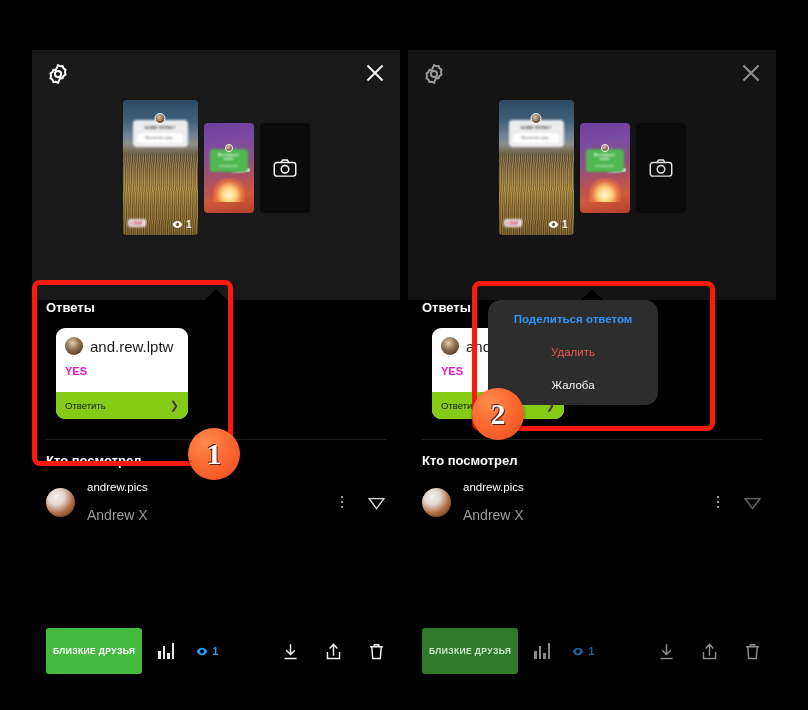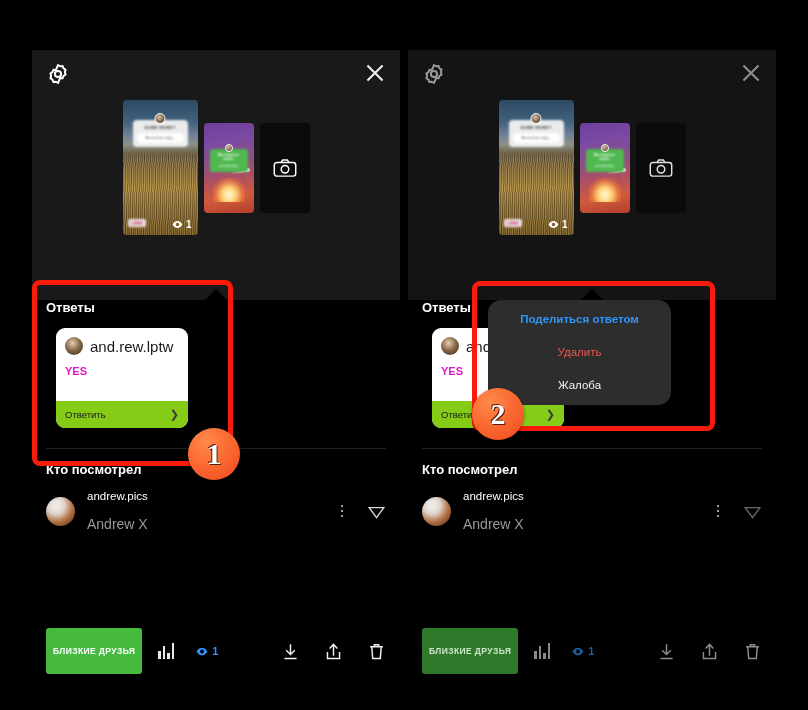--- a/index.html
+++ b/index.html
@@ -105,38 +105,38 @@
   
   .section { padding: 14px 14px 0; }
   .sec-title { color: #fff; font-size: 13px; font-weight: bold; }
 
   .reply-card { width: 132px; margin: 13px 0 0 10px; background: #fff; border-radius: 9px;
                 overflow: hidden; }
   .rc-top { padding: 9px 9px 0; display: flex; align-items: center; gap: 7px; }
   .rc-av { width: 18px; height: 18px; border-radius: 50%; flex: none;
            background: radial-gradient(circle at 42% 34%, #e6cfb4 0%, #8a6a4a 45%, #33251a 100%); }
   .rc-name { font-size: 15px; color: #1a1a1a; }
-  .rc-msg { padding: 10px 9px 24px; font-size: 11px; font-weight: bold; color: #e01ac4; }
+  .rc-msg { padding: 10px 9px 15px; font-size: 11px; font-weight: bold; color: #e01ac4; }
   .rc-foot { background: #84cc16; padding: 7px 9px; display: flex; align-items: center;
              justify-content: space-between; }
   .rc-foot span { font-size: 9.5px; color: #1a1a1a; }
   .rc-foot .chev { color: #3a3a3a; font-size: 11px; }
 
   .divider { height: 1px; background: #1f1f1f; margin: 20px 0 0; }
 
   .viewer { display: flex; align-items: center; padding: 13px 14px 0; }
   .v-av { width: 29px; height: 29px; border-radius: 50%; flex: none; overflow: hidden;
           background: radial-gradient(circle at 35% 30%, #f6f2ef 0%, #dfd5cd 30%, #b5744a 58%, #7a4526 80%, #2a1a10 100%); }
   .v-txt { margin-left: 12px; }
   .v-name { color: #fff; font-size: 11.5px; }
   .v-full { color: #9a9a9a; font-size: 14px; margin-top: 14px; }
   .v-right { margin-left: auto; display: flex; align-items: center; gap: 24px; }
   .kebab { display: flex; flex-direction: column; gap: 2.5px; }
   .kebab i { width: 2.5px; height: 2.5px; border-radius: 50%; background: #cfcfcf; display: block; }
-  .dialog { position: absolute; left: 80px; top: 300px; width: 183px;
+  .dialog { position: absolute; left: 80px; top: 300px; width: 170px;
             background: #2d2d2d; border-radius: 13px; padding: 13px 0 14px;
             display: flex; flex-direction: column; align-items: center; gap: 21px; }
   .dlg-item { font-size: 11.5px; text-align: center; cursor: pointer; }
   .dlg-share  { color: #2f95f7; font-weight: bold; }
   .dlg-report { color: #e8584f; }
   .dlg-delete { color: #f2f2f2; }
 
   
   .redbox { position: absolute; border: 5px solid #fb1b0c; border-radius: 8px; }
   #redbox-1 { left: 32px; top: 280px; width: 201px; height: 186px; }

